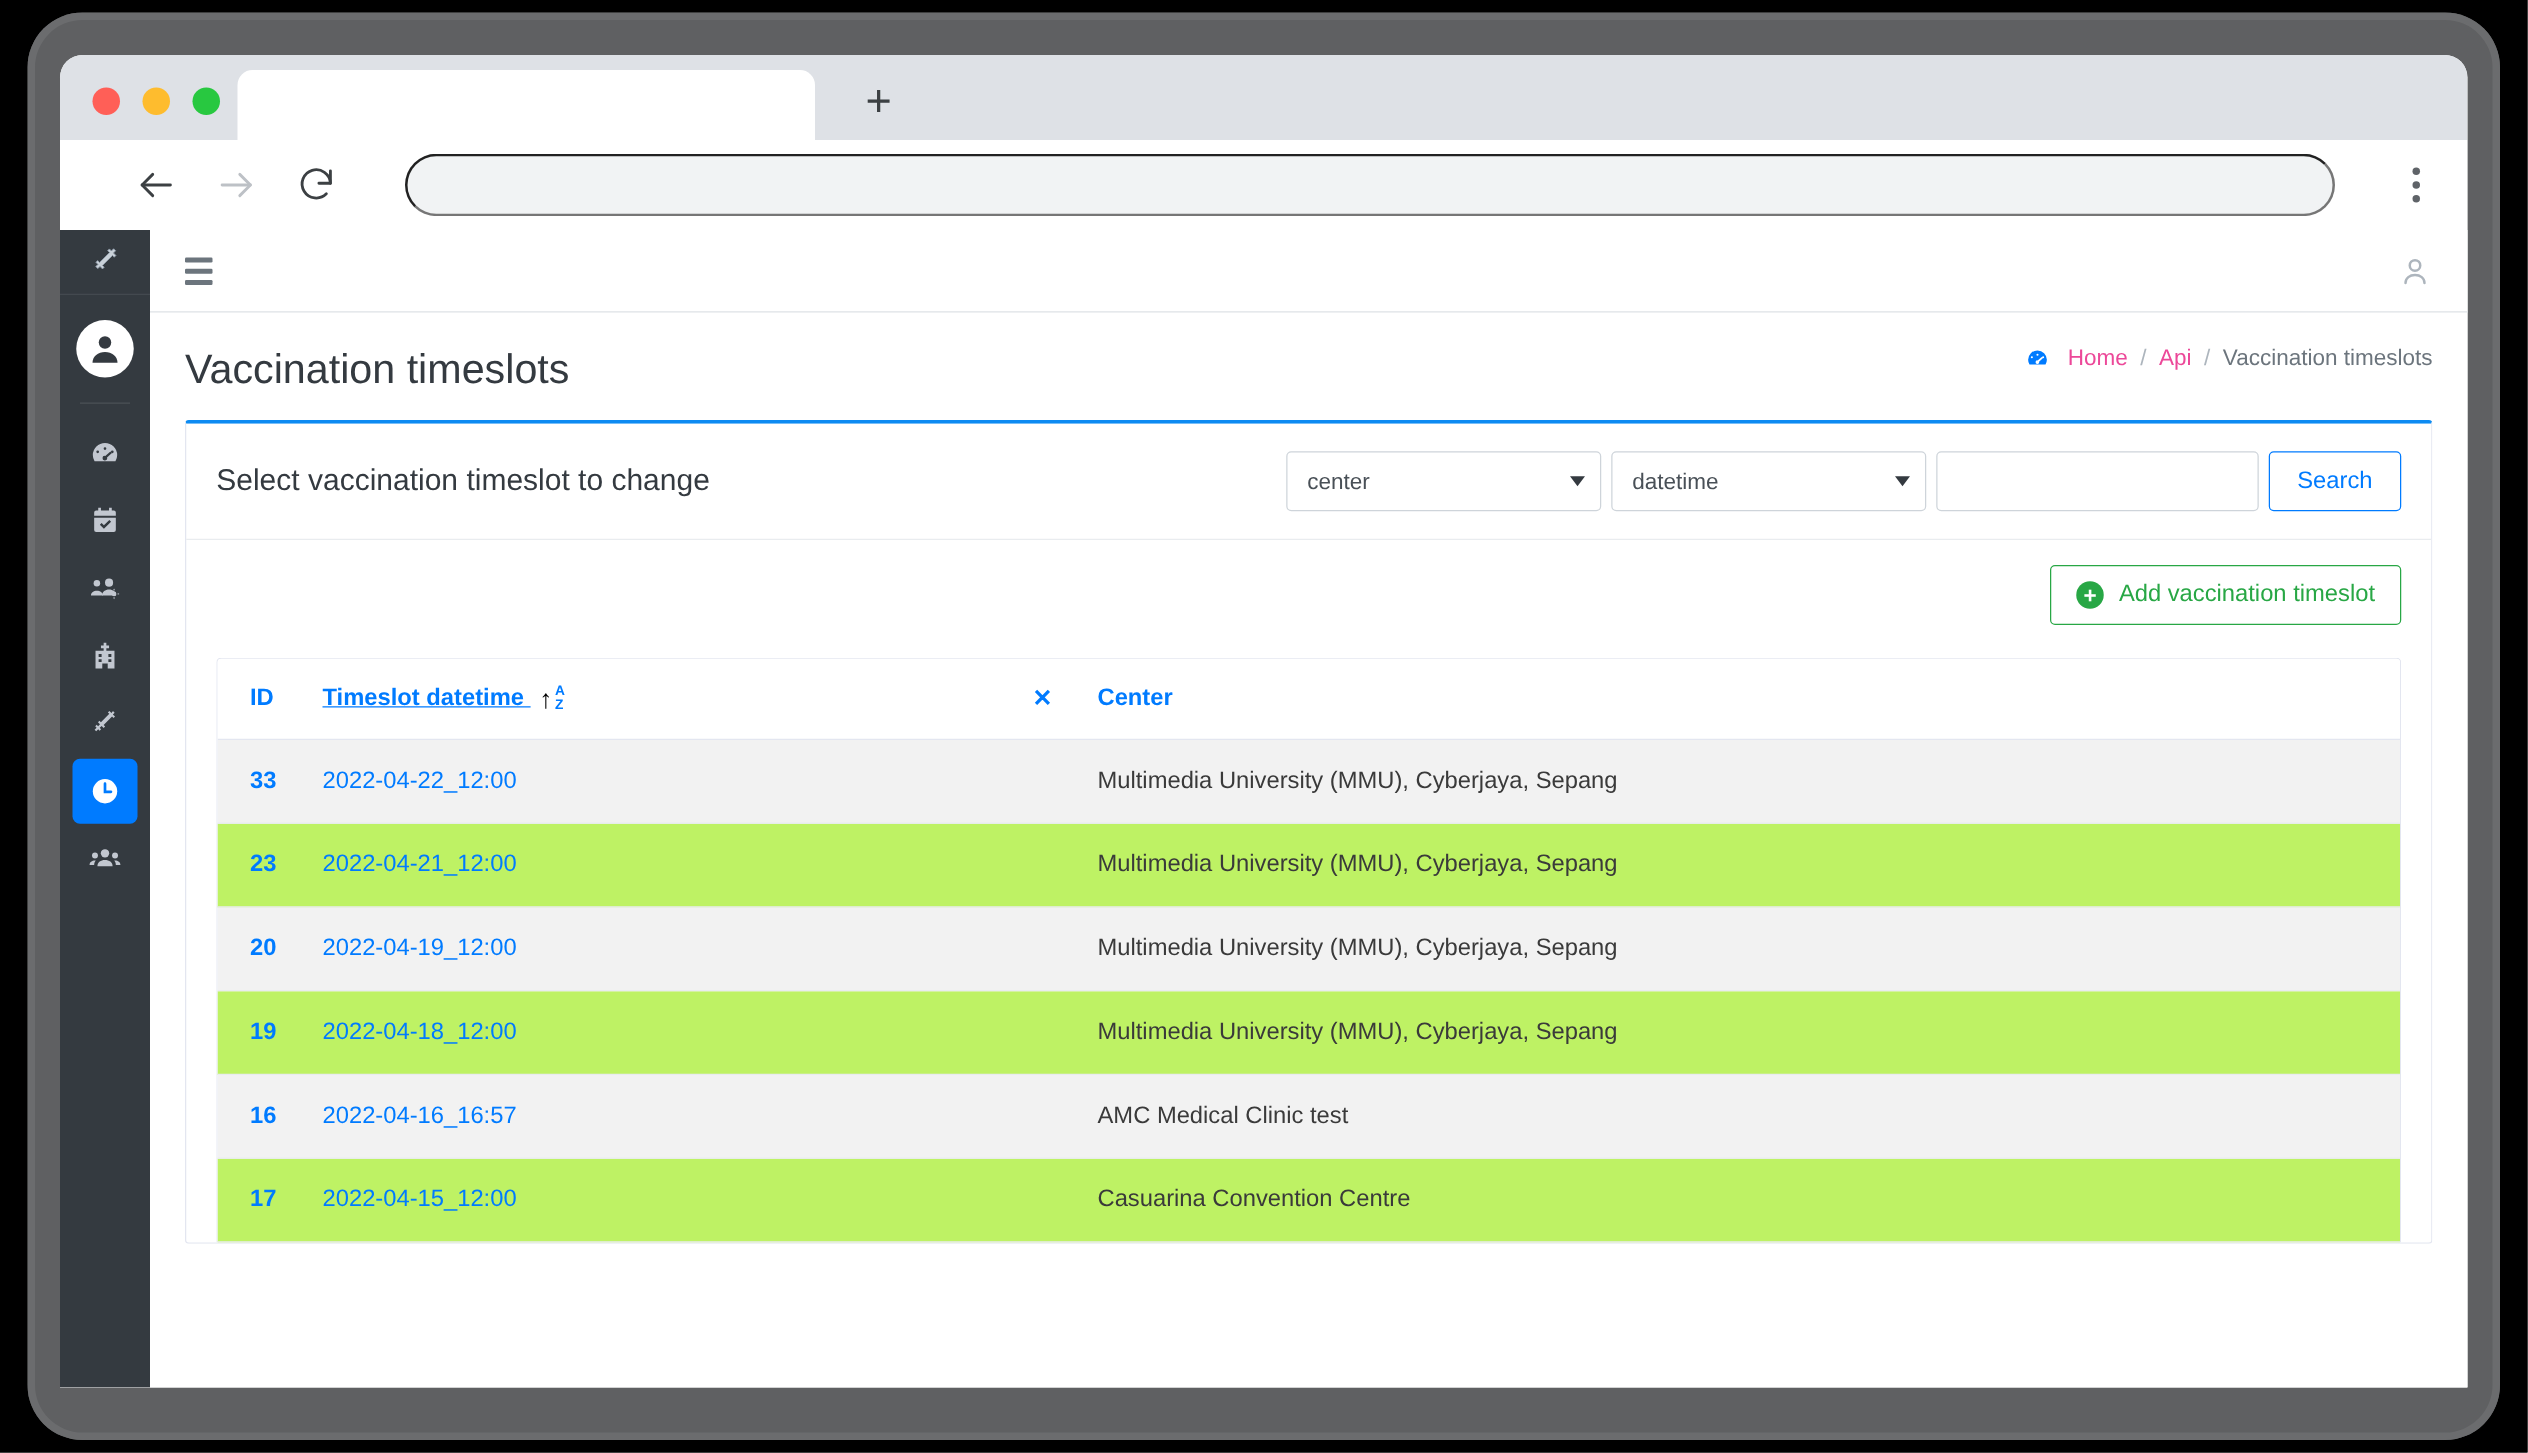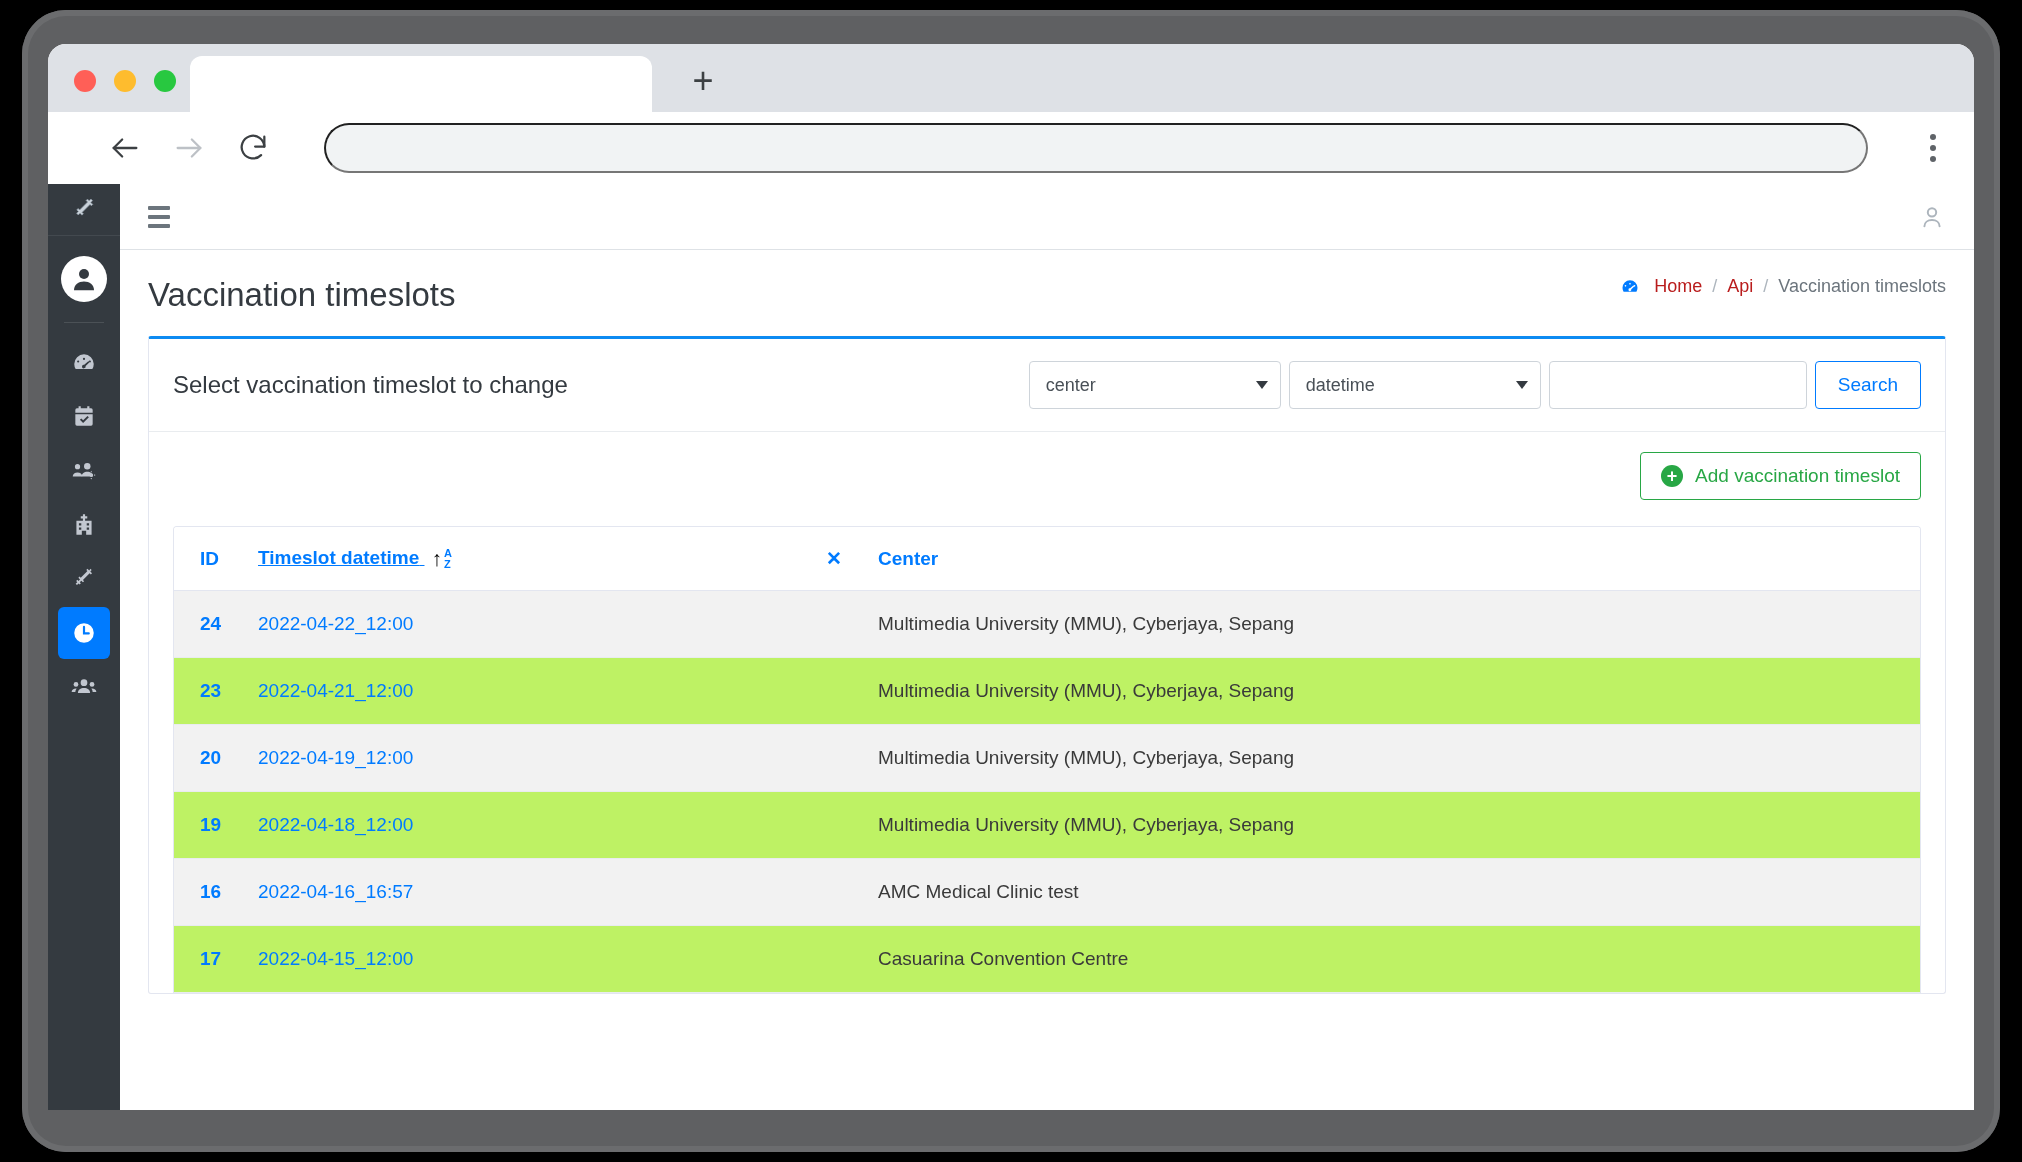--- a/index.html
+++ b/index.html
@@ -152,21 +152,21 @@
   .topbar-spacer { flex: 1; }
   .user-ico { color: #adb5bd; cursor: pointer; }
 
   .page-head {
     display: flex; align-items: flex-start; justify-content: space-between;
     padding: 26px 28px 22px 28px;
     flex: 0 0 auto;
   }
   .page-title { font-size: 33px; color: #343a40; font-weight: 400; }
   .breadcrumb { display: flex; align-items: center; font-size: 18px; color: #6c757d; gap: 10px; }
-  .breadcrumb a { color: #b91c1c; text-decoration: none; cursor: pointer; }
+  .breadcrumb a { color: #ec4899; text-decoration: none; cursor: pointer; }
   .bc-sep { color: #adb5bd; }
   .bc-ico { color: #007bff; display: flex; align-items: center; margin-right: 4px; }
 
   .scroll-area { flex: 1 1 auto; overflow: hidden; padding: 0 28px; min-height: 0; }
 
   .card {
     background: #ffffff;
     border: 1px solid #e3e6f0;
     border-top: 3px solid #0d8bf2;
     border-radius: 3px;
@@ -457,21 +457,21 @@
                           <b>Z</b>
                         </span>
                     </span>
                   </th>
                   <th class="col-x">✕</th>
                   <th>Center</th>
                 </tr>
               </thead>
               <tbody id="tbody">
                   <tr class="odd">
-                    <td class="id-cell">24</td>
+                    <td class="id-cell">33</td>
                     <td class="dt-cell"><a>2022-04-22_12:00</a></td>
                     <td></td>
                     <td>Multimedia University (MMU), Cyberjaya, Sepang</td>
                   </tr>
                   <tr class="even">
                     <td class="id-cell">23</td>
                     <td class="dt-cell"><a>2022-04-21_12:00</a></td>
                     <td></td>
                     <td>Multimedia University (MMU), Cyberjaya, Sepang</td>
                   </tr>

